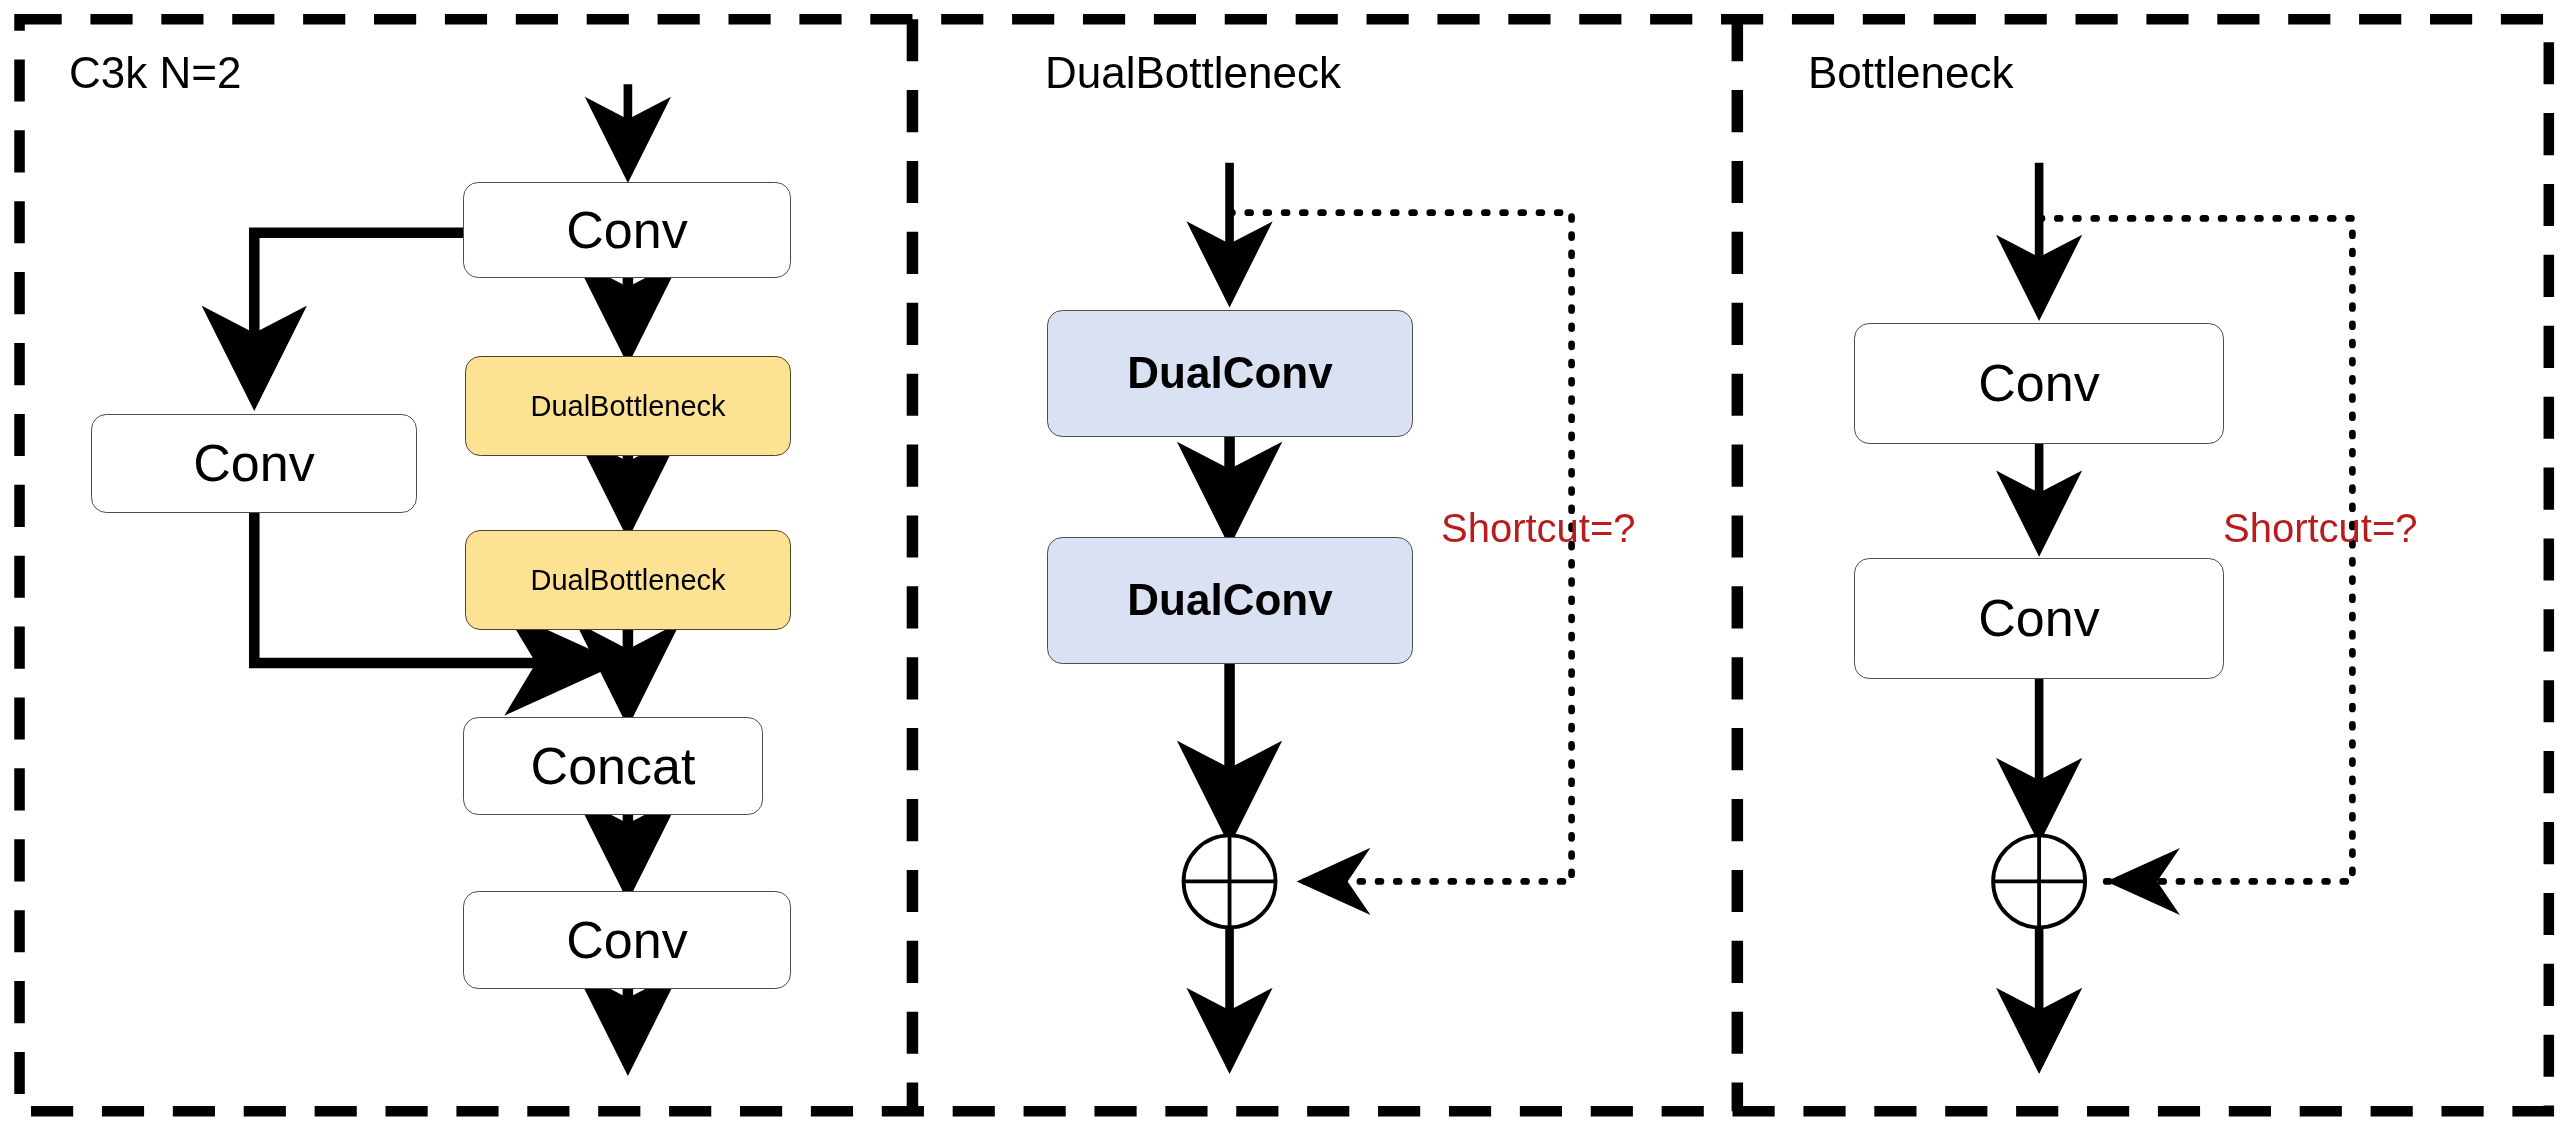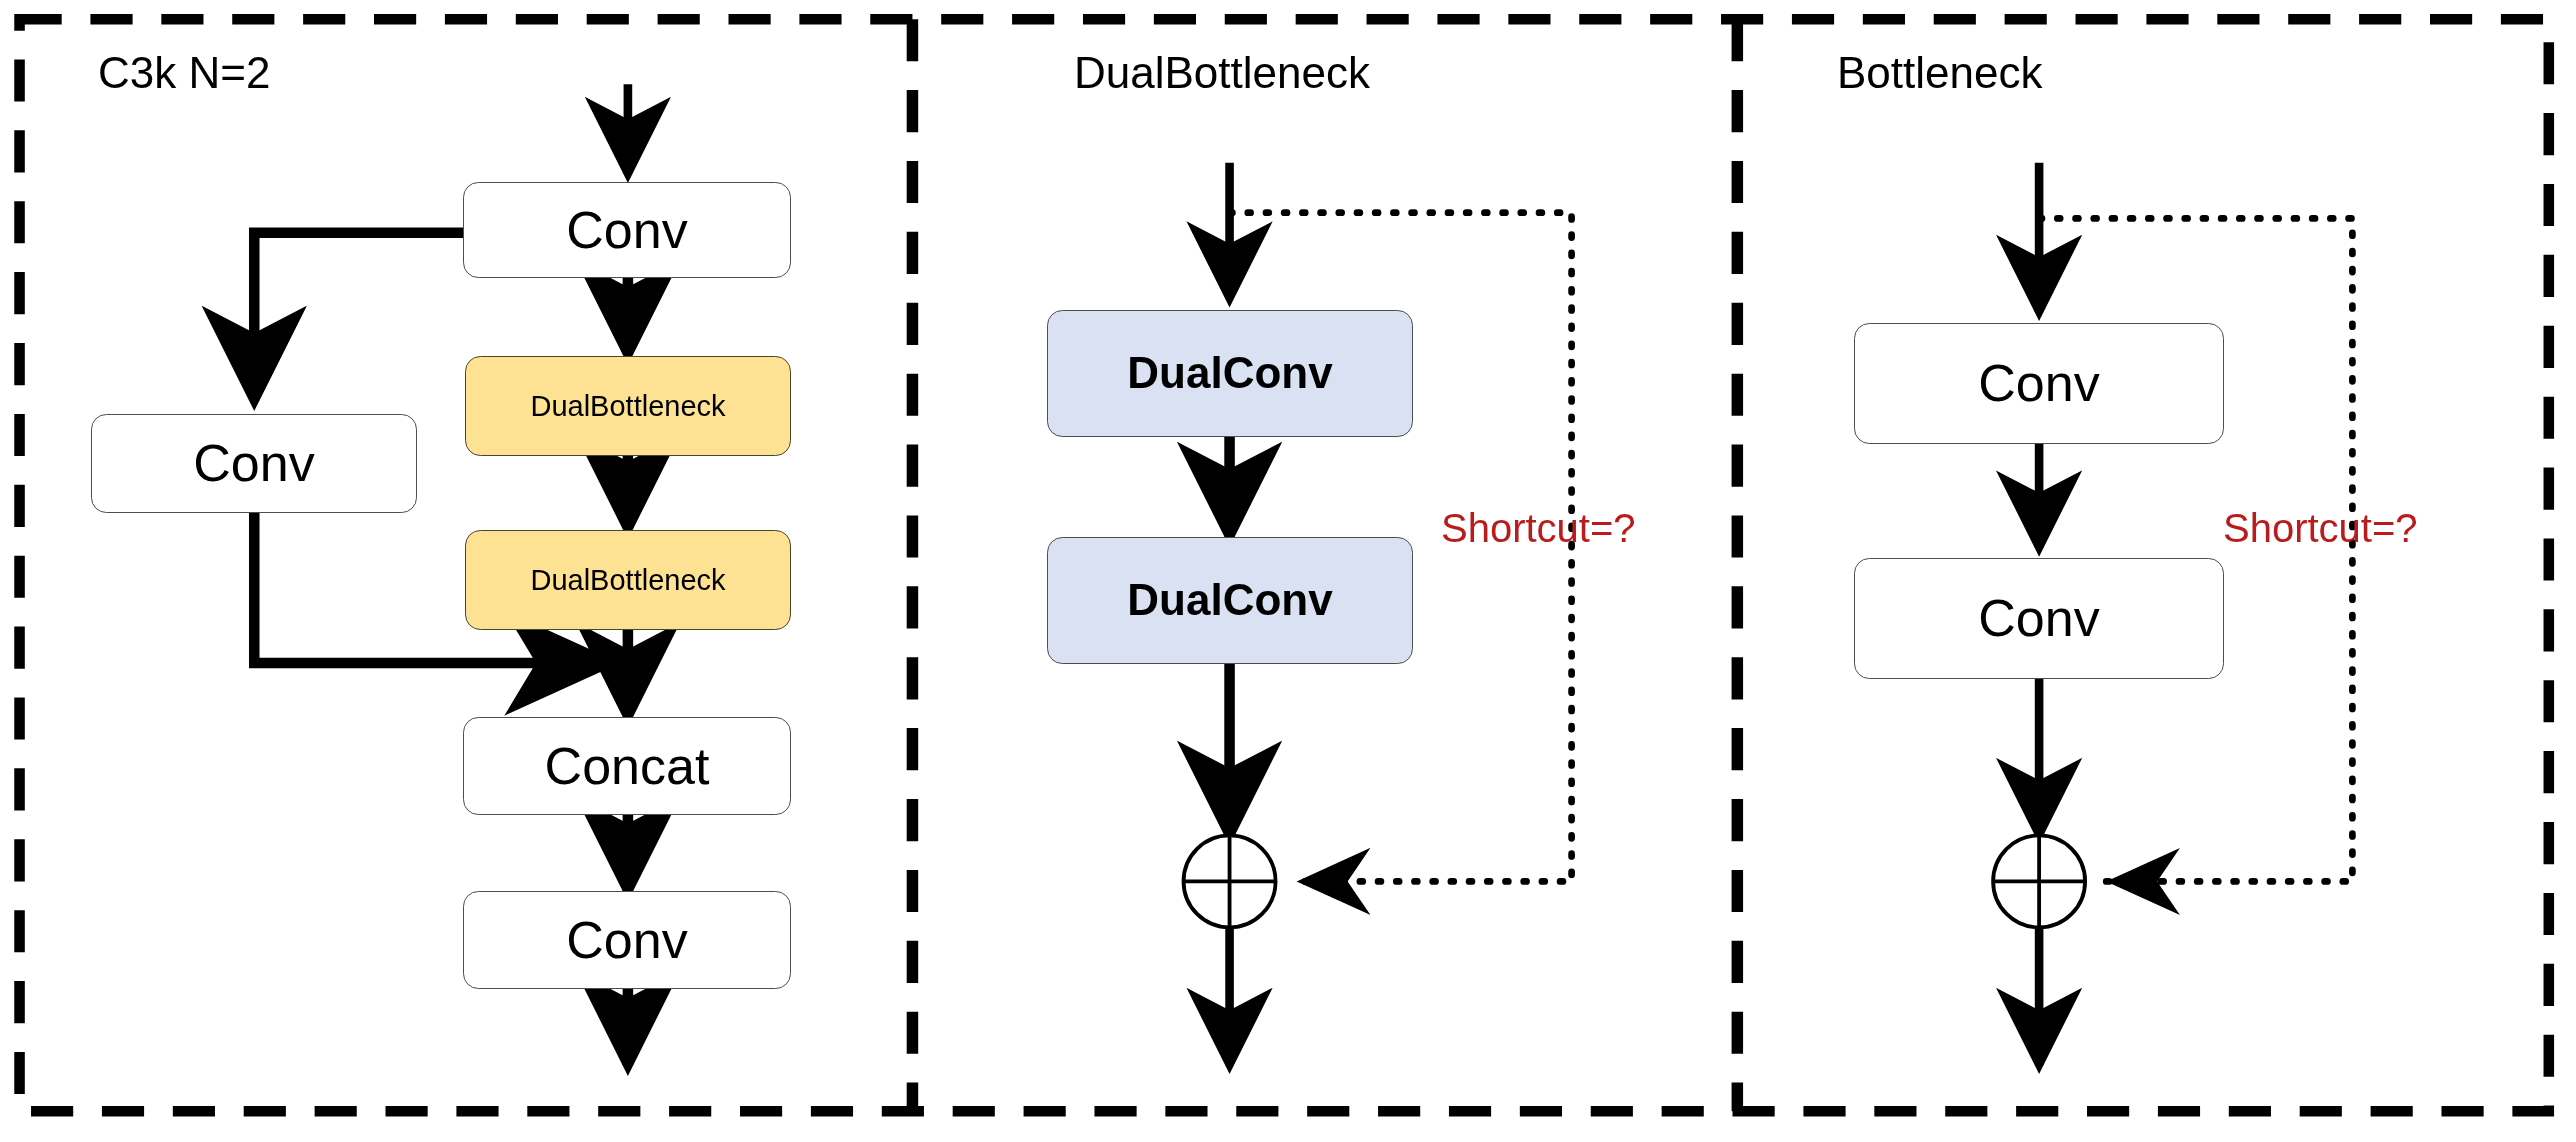--- a/index.html
+++ b/index.html
@@ -51,21 +51,20 @@
     border: 1.9px solid #4d4d4d;
     font-size: 44px;
     font-weight: bold;
   }
   .panel-title {
     position: absolute;
     font-size: 44px;
     color: #000000;
     white-space: nowrap;
     user-select: none;
-    margin-left: 29px;
   }
   .edge-label {
     position: absolute;
     font-size: 40px;
     color: #b91c1c;
     white-space: nowrap;
     user-select: none;
   }
 </style>
 </head>
@@ -143,21 +142,21 @@
   <div class="panel-title" style="left:69px; top:48px;">C3k N=2</div>
 
   <div class="node node-plain" style="left:463px; top:182px; width:328px; height:96px;">Conv</div>
 
   <div class="node node-plain" style="left:91px; top:414px; width:326px; height:99px;">Conv</div>
 
   <div class="node node-yellow" style="left:465px; top:356px; width:326px; height:100px;">DualBottleneck</div>
 
   <div class="node node-yellow" style="left:465px; top:530px; width:326px; height:100px;">DualBottleneck</div>
 
-  <div class="node node-plain" style="left:463px; top:717px; width:328px; height:98px;">Concat</div>
+  <div class="node node-plain" style="left:463px; top:717px; width:300px; height:98px;">Concat</div>
 
   <div class="node node-plain" style="left:463px; top:891px; width:328px; height:98px;">Conv</div>
 
   <div class="panel-title" style="left:1045px; top:48px;">DualBottleneck</div>
 
   <div class="node node-blue" style="left:1047px; top:310px; width:366px; height:127px;">DualConv</div>
 
   <div class="node node-blue" style="left:1047px; top:537px; width:366px; height:127px;">DualConv</div>
 
   <div class="edge-label" style="left:1441px; top:506px;">Shortcut=?</div>

